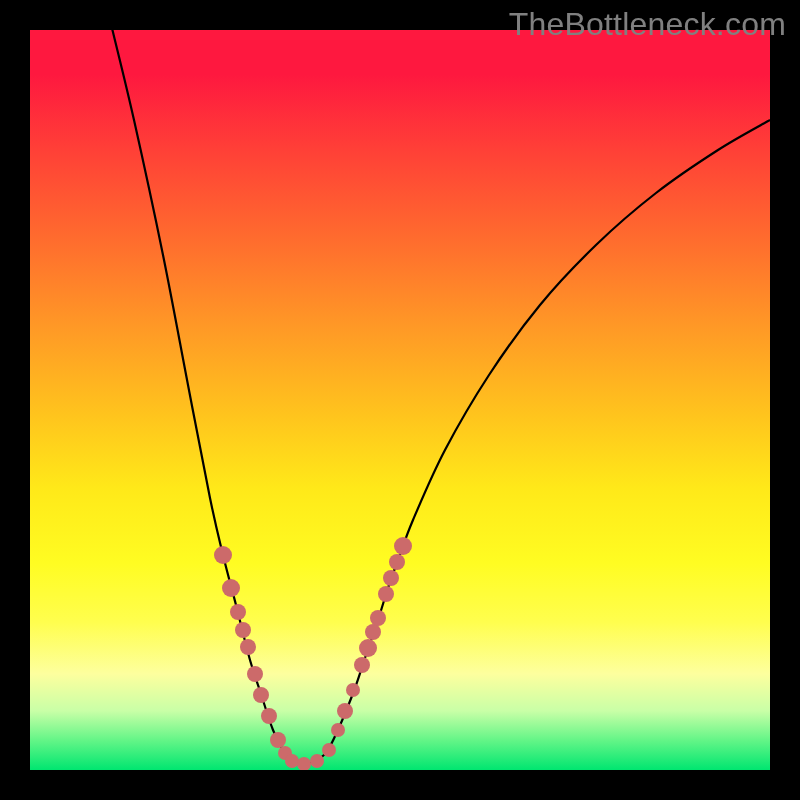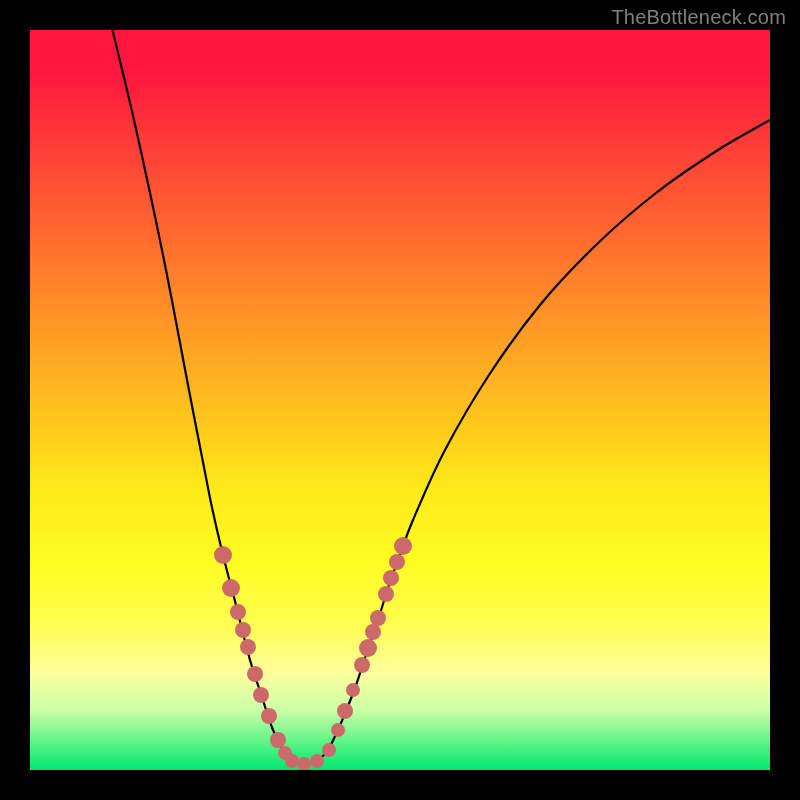--- a/index.html
+++ b/index.html
@@ -9,21 +9,21 @@
     width: 800px;
     height: 800px;
     background: #000;
   }
   .watermark {
     position: absolute;
     top: 6px;
     right: 14px;
     color: #808080;
     font-family: Arial, Helvetica, sans-serif;
-    font-size: 20px;
+    font-size: 32px;
     letter-spacing: 0.2px;
     z-index: 20;
   }
   .plot-area {
     position: absolute;
     left: 30px;
     top: 30px;
     width: 740px;
     height: 740px;
     overflow: hidden;

